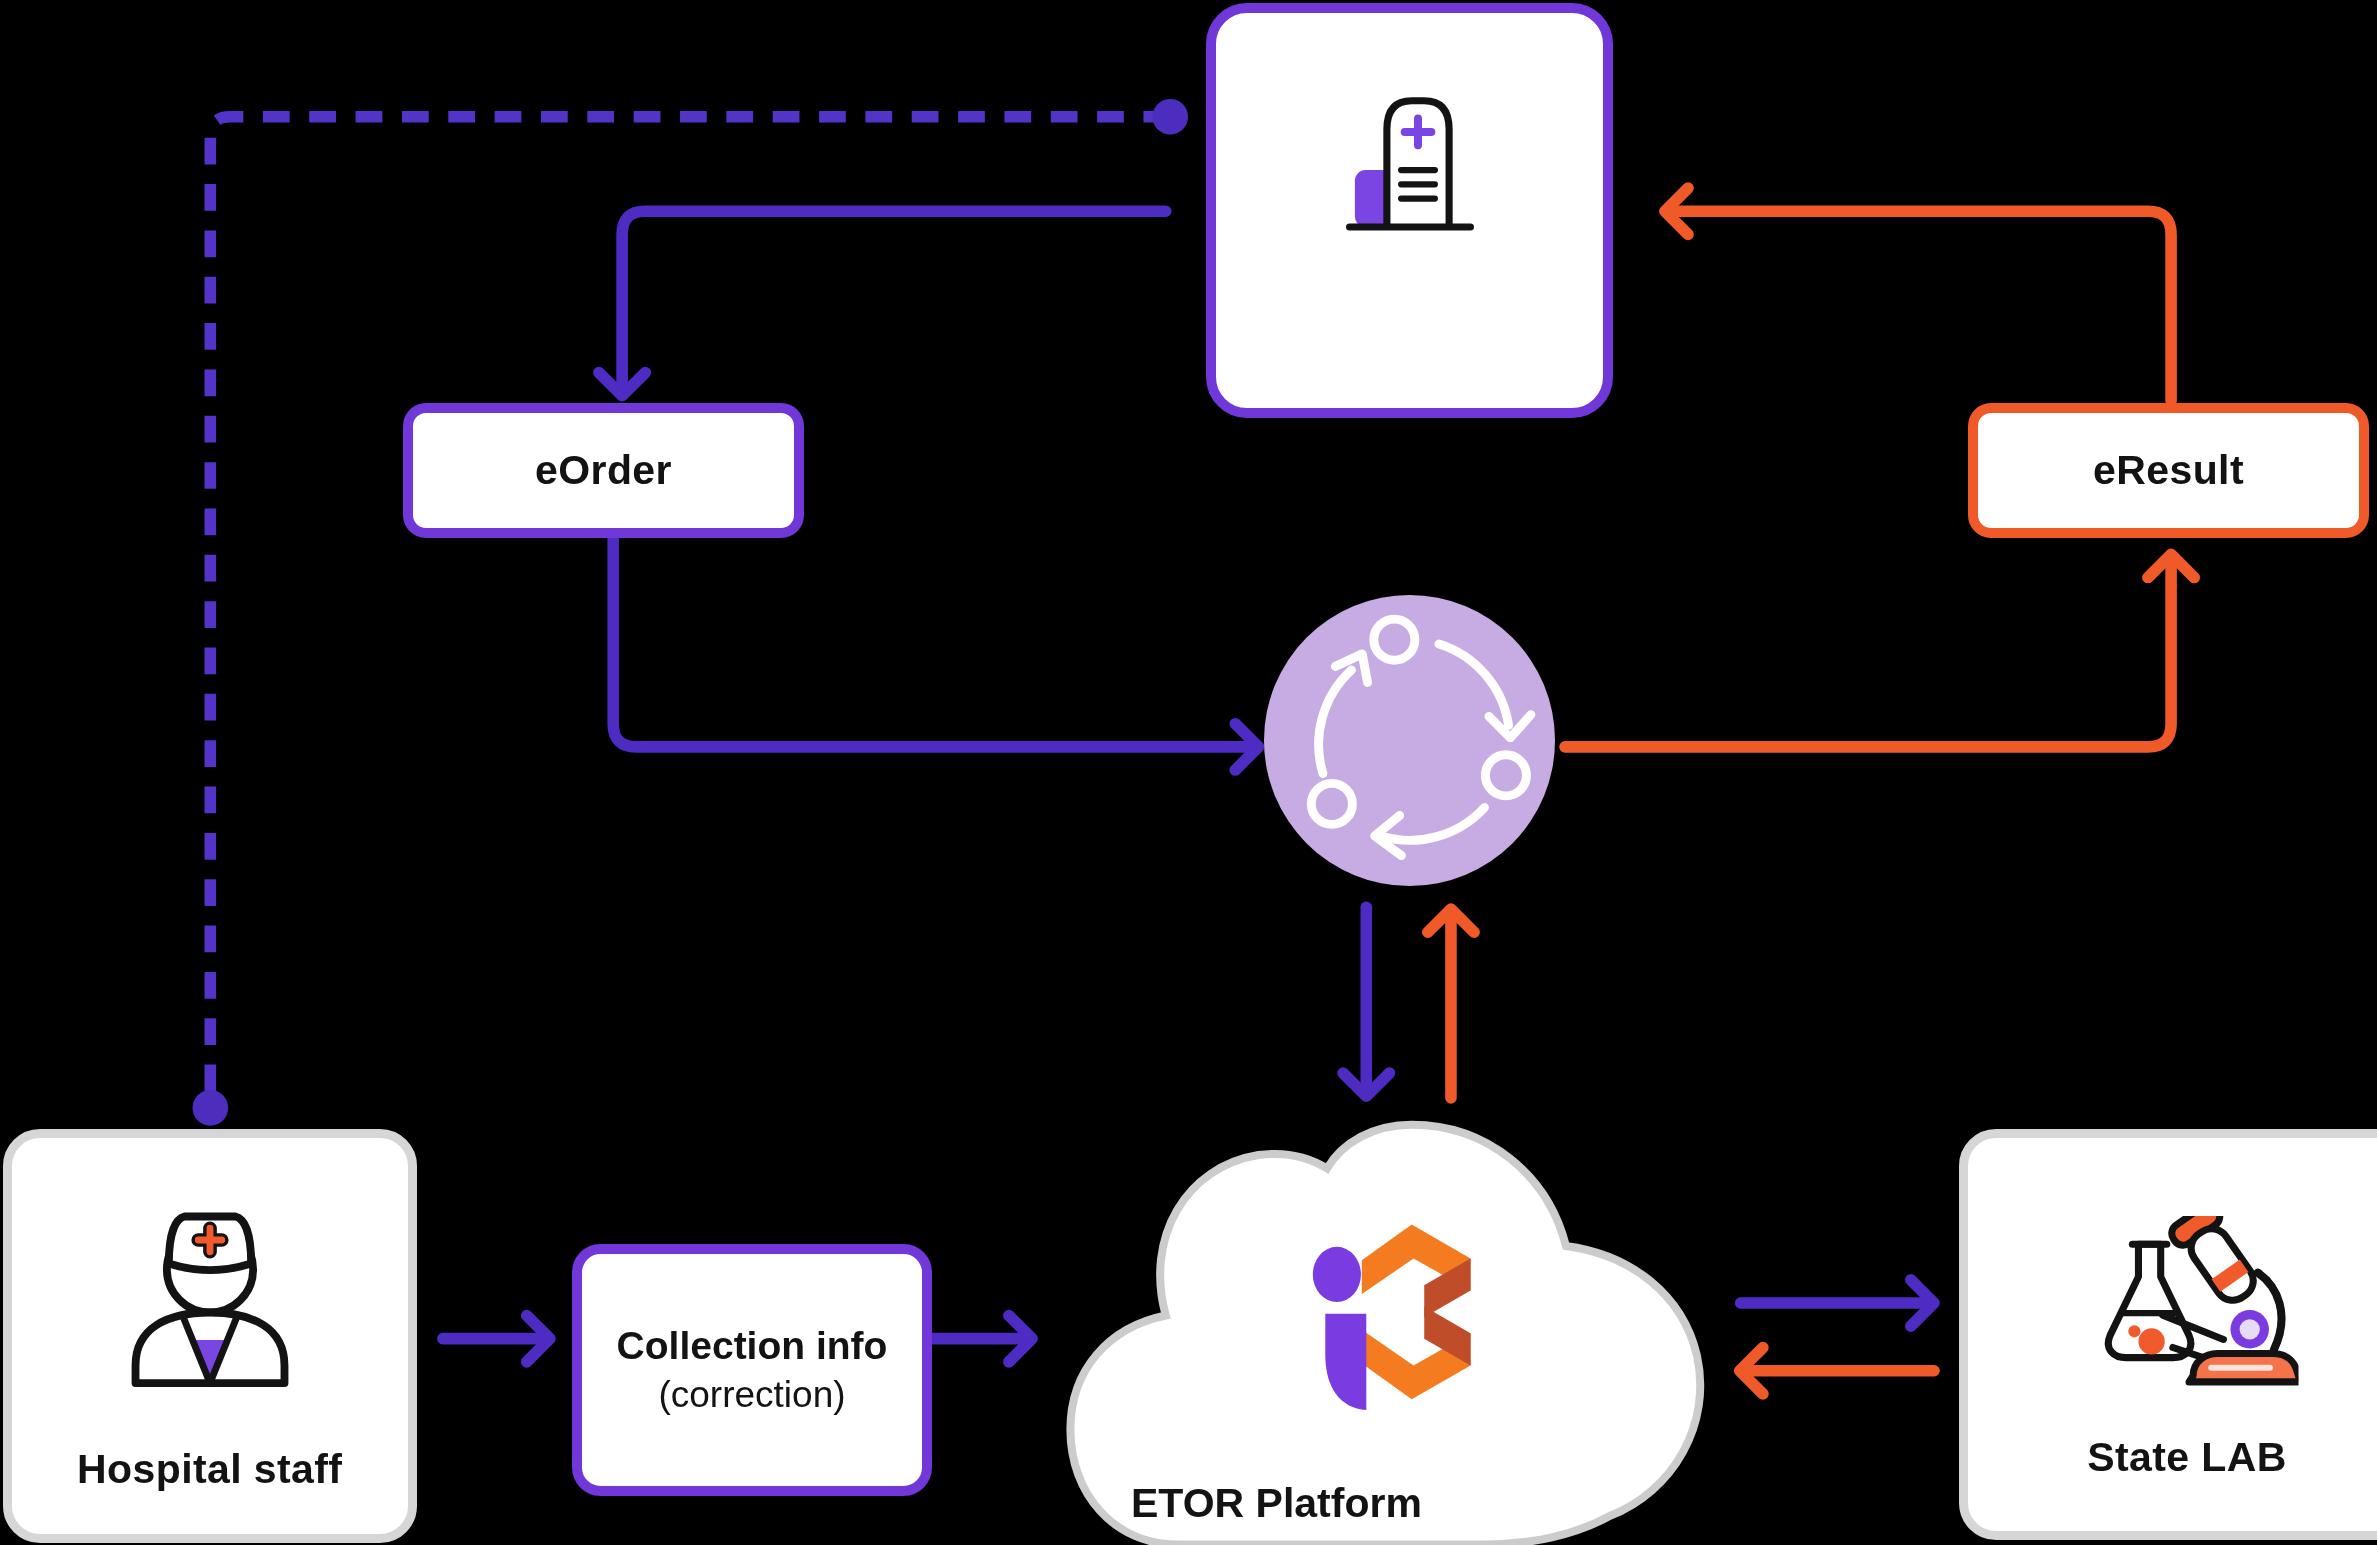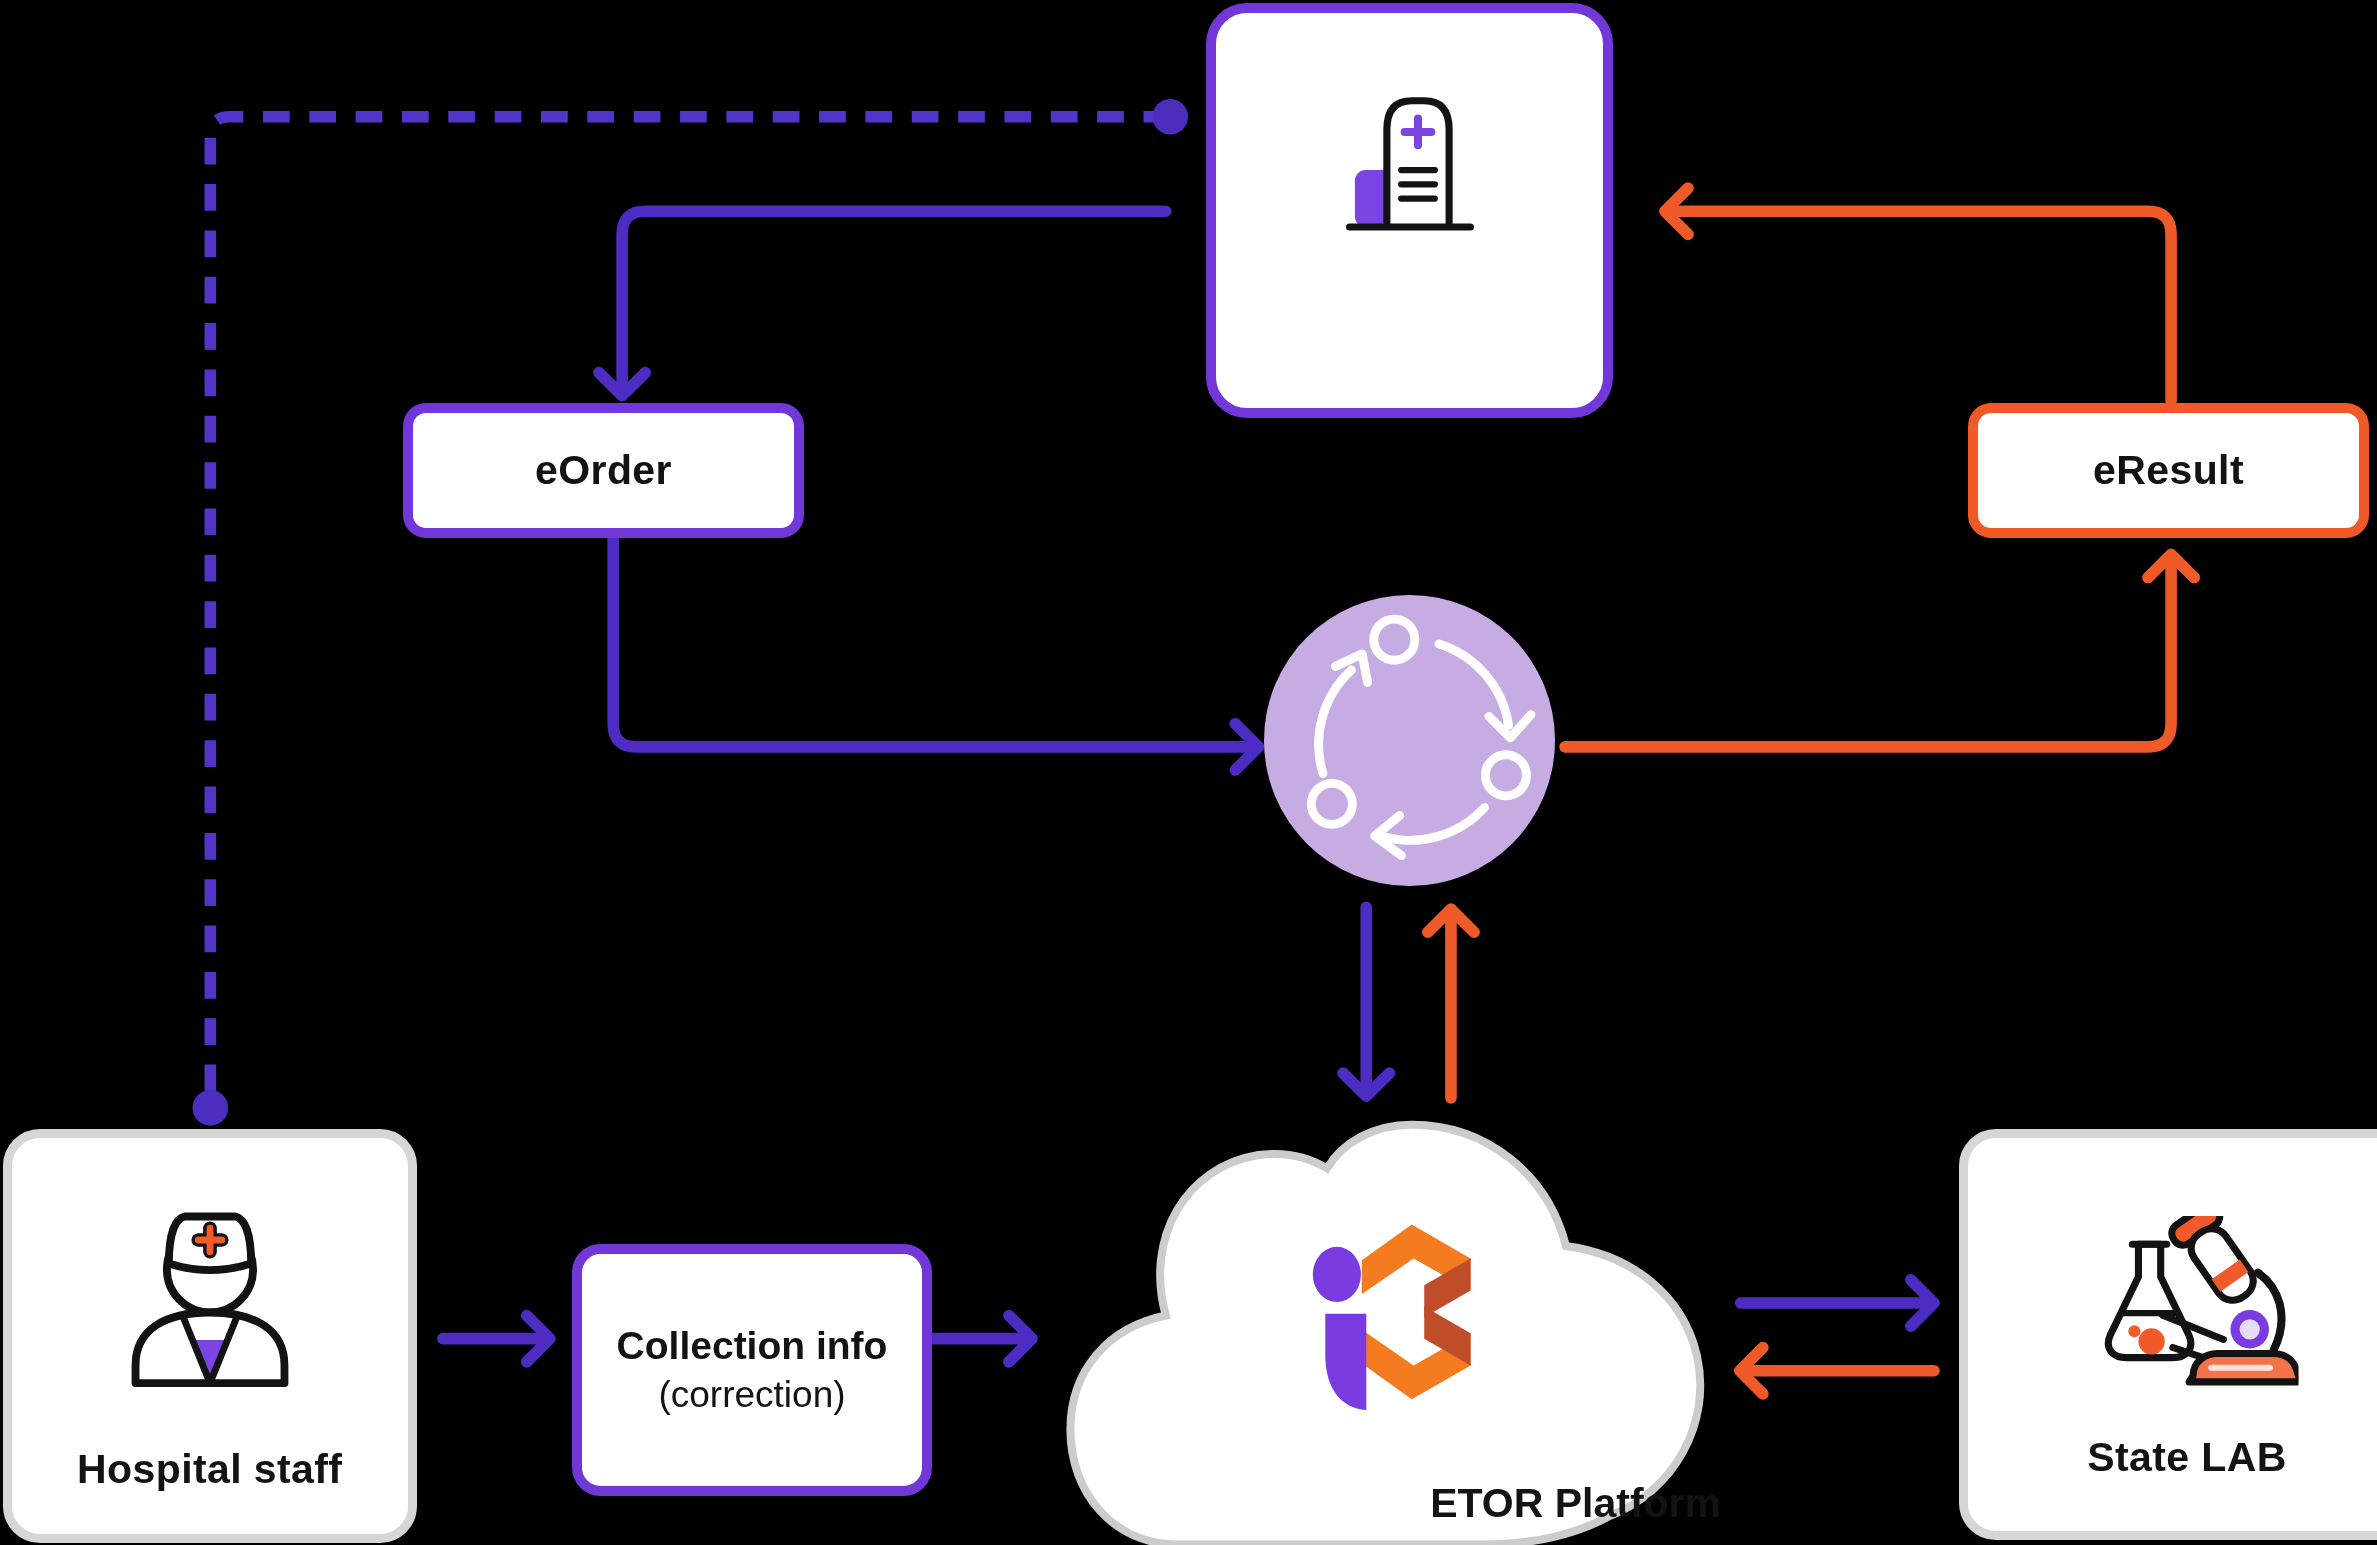--- a/index.html
+++ b/index.html
@@ -39,21 +39,21 @@
   #staff-box{left:2.7px;top:1129px;width:414px;height:414px;border-radius:37px;}
   #staff-box .icon{position:absolute;left:50%;top:53px;transform:translateX(-50%);}
   #staff-box .label{bottom:41px;}
   #collection-box{left:572px;top:1244px;width:360px;height:252px;border-radius:28.5px;
                   display:flex;flex-direction:column;align-items:center;justify-content:center;gap:5.3px;}
   #collection-box .line1{font-weight:700;font-size:39px;}
   #collection-box .line2{font-weight:400;font-size:37px;}
   #lab-box{left:1959px;top:1129px;width:456px;height:411px;border-radius:37px;text-decoration:underline;}
   #lab-box .icon{position:absolute;left:50%;top:78px;transform:translateX(-50%);}
   #lab-box .label{bottom:50px;}
-  #etor-label{position:absolute;left:1070px;top:1480px;width:651px;text-align:right;
+  #etor-label{position:absolute;left:1131px;top:1480px;width:651px;text-align:left;
               font-weight:700;font-size:41px;z-index:3;color:var(--ink);}
   .stroke-p{stroke:var(--purple-line);stroke-width:13;fill:none;stroke-linecap:round;stroke-linejoin:round;}
   .stroke-o{stroke:var(--orange);stroke-width:13;fill:none;stroke-linecap:round;stroke-linejoin:round;}
   .dash-p{stroke:#5433c8;stroke-width:13;fill:none;stroke-dasharray:30 22;}
 </style>
 </head>
 <body>
 
 <div class="canvas">
 

